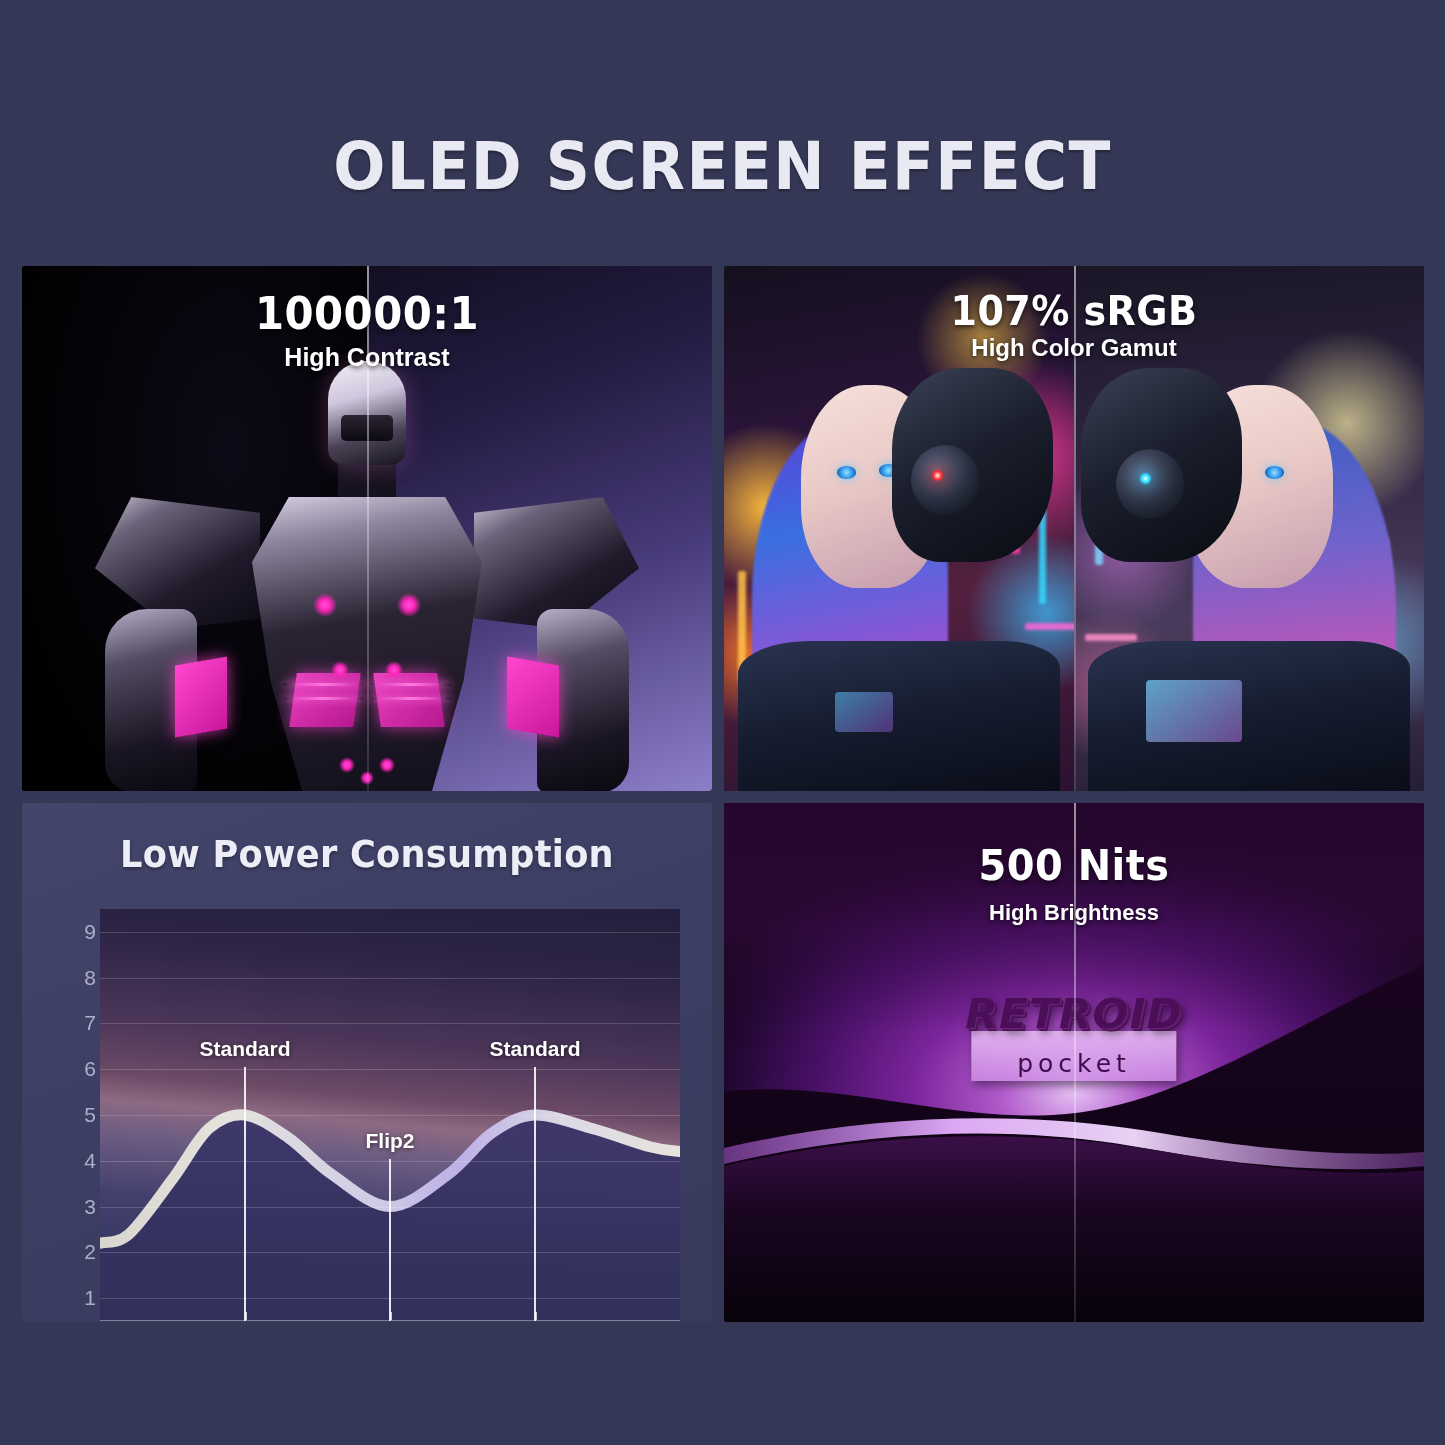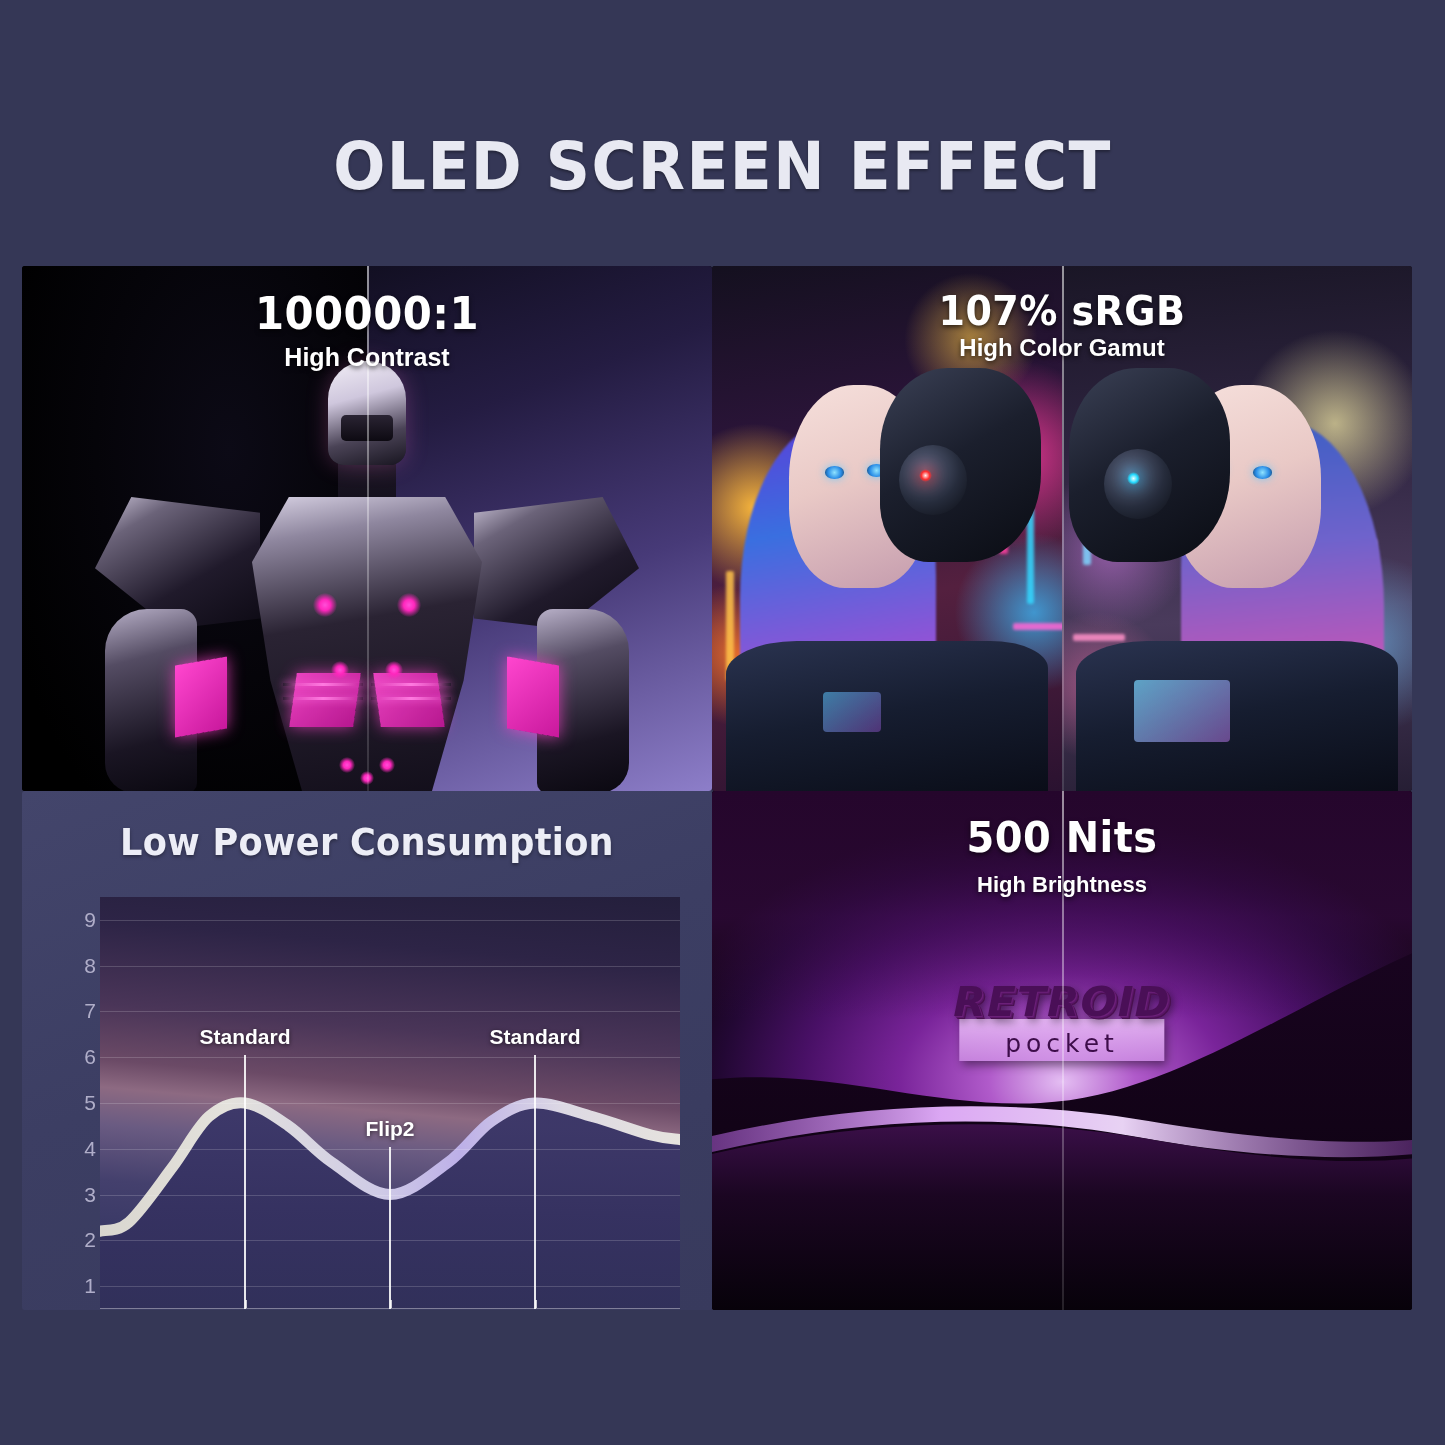--- a/index.html
+++ b/index.html
@@ -28,20 +28,21 @@
   }
 
   
   .grid {
     position: absolute;
     left: 22px; top: 266px;
     width: 1402px; height: 1052px;
     display: grid;
     grid-template-columns: 690px 700px;
     grid-template-rows: 525px 519px;
+    gap: 12px;
   }
 
   .panel {
     position: relative;
     overflow: hidden;
     border-radius: 3px;
   }
 
   .panel-caption {
     position: absolute;
@@ -318,21 +319,21 @@
     letter-spacing: 1px;
     color: #4a0f57;
     text-shadow:
       1px 1px 0 #6b2078, 2px 2px 0 #5a1668,
       3px 3px 0 #49104f, 4px 5px 9px rgba(0,0,0,.55);
     transform: scaleX(1.06);
   }
   .retroid-pocket {
     margin-top: -6px;
     background: linear-gradient(180deg, rgba(232,186,246,.92), rgba(206,142,228,.82));
-    padding: 10px 26px 3px;
+    padding: 18px 26px 3px;
     font-family: "DejaVu Sans", sans-serif;
     font-size: 25px; font-weight: 400;
     letter-spacing: 5px;
     color: #3d0d4a;
     box-shadow: 3px 4px 9px rgba(0,0,0,.45);
   }
 </style>
 </head>
 <body>
 
@@ -525,19 +526,19 @@
       <path d="M0,370 C150,328 300,324 430,348 C545,370 630,376 700,364 L700,519 L0,519 Z" fill="url(#duneFront)"></path>
     </svg>
 
     <div class="retroid-logo">
       <div class="retroid-word">RETROID</div>
       <div class="retroid-pocket">pocket</div>
     </div>
 
     <div class="split-line" style="left:50%;"></div>
 
-    <div class="panel-caption" style="top:22px;">
+    <div class="panel-caption" style="top:38px;">
       <div class="cap-big">500 Nits</div>
       <div class="cap-sub">High Brightness</div>
     </div>
   </div>
 
 </div>
 
 </body></html>

